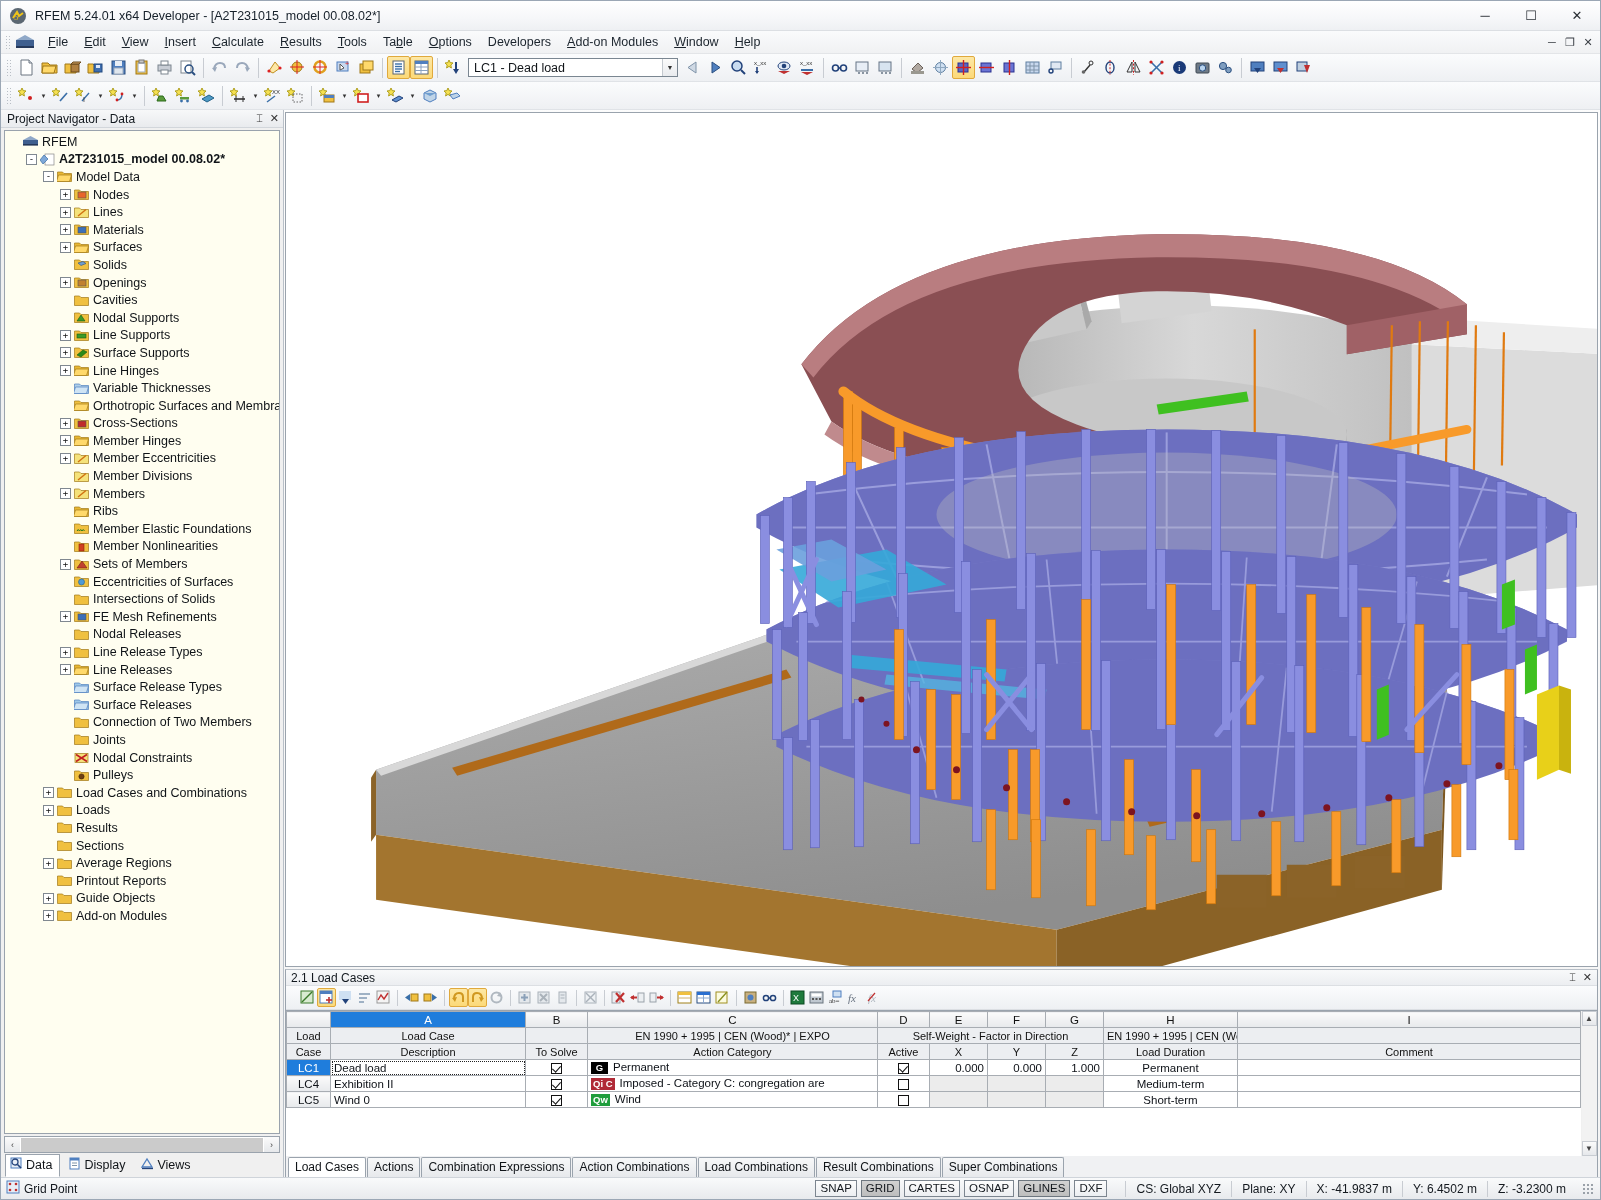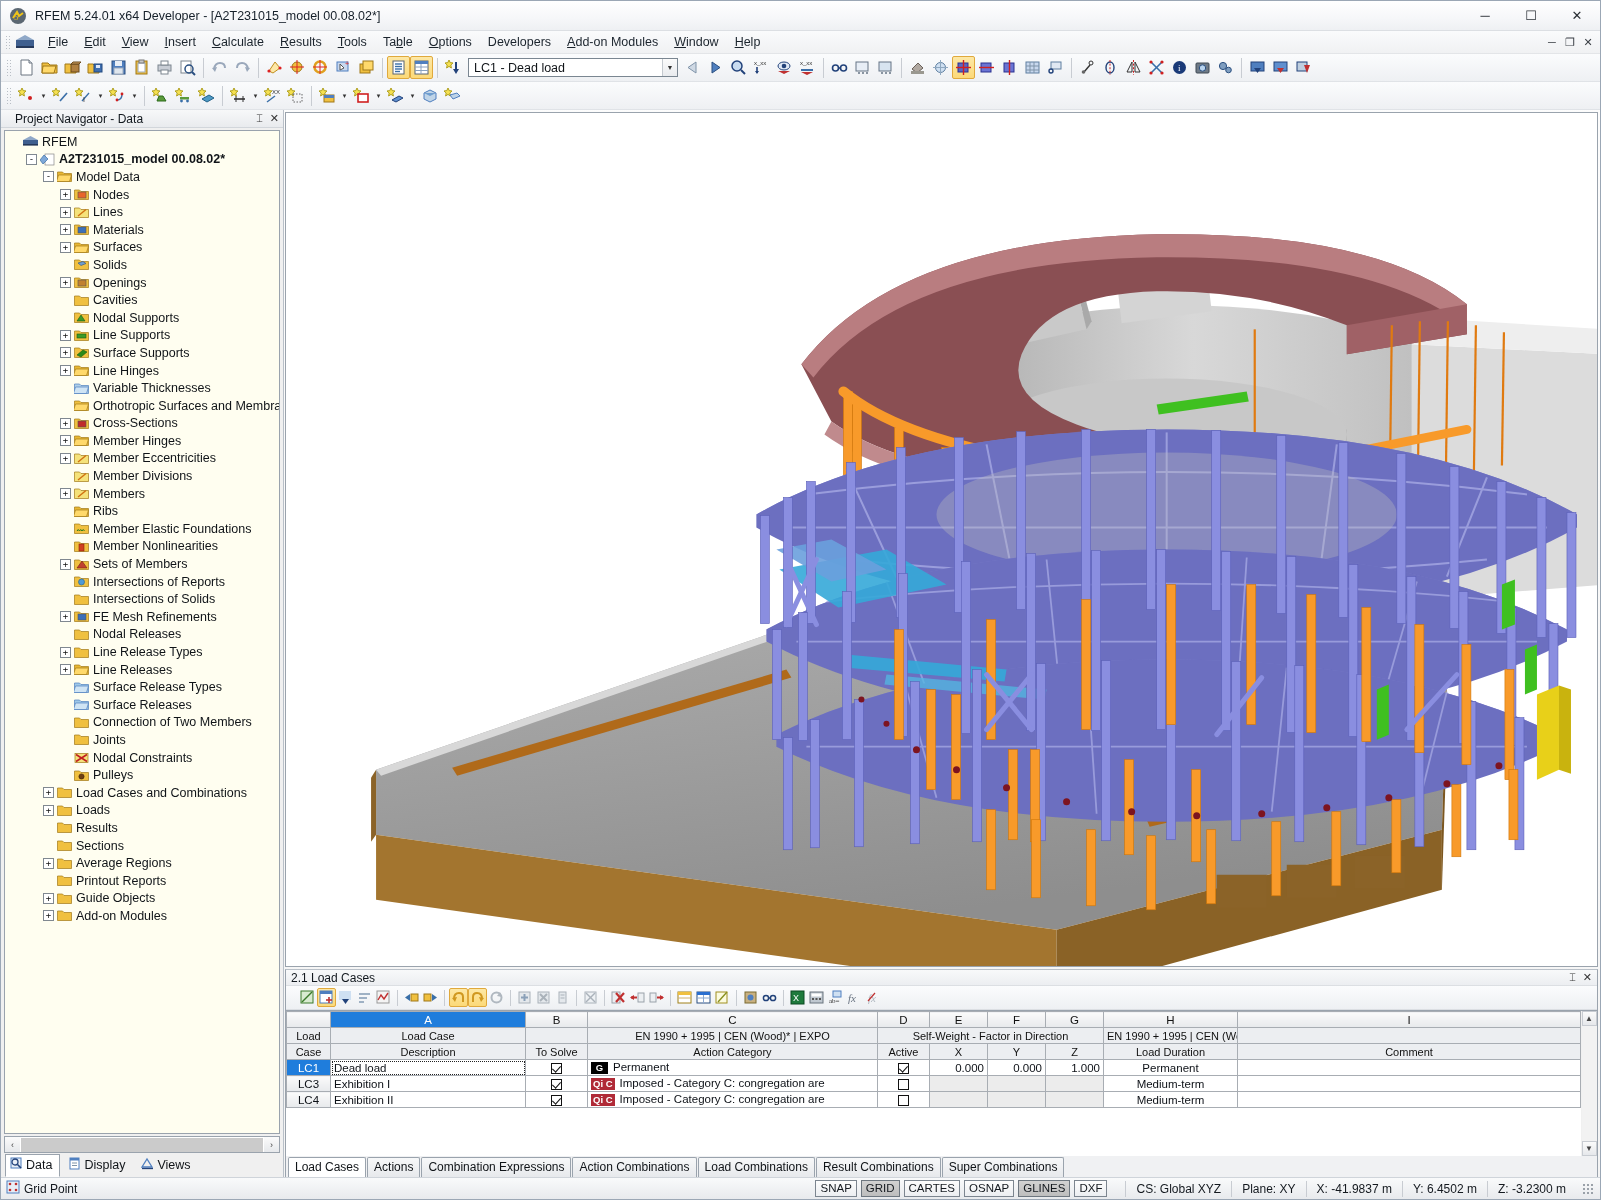--- a/index.html
+++ b/index.html
@@ -104,21 +104,21 @@
 
   
   .navigator {
     width: 283px; flex: 0 0 283px;
     display:flex; flex-direction:column;
     background:#f0f0f0;
     border-right:1px solid #b9c0c8;
   }
   .nav-head {
     height: 18px; display:flex; align-items:center;
-    padding: 0 4px 0 14px;
+    padding: 0 4px 0 6px;
     font-size: 12px; color:#12181e;
     background: linear-gradient(180deg,#f7f8f9,#e9ebee);
     border-bottom:1px solid #d2d6db;
   }
   .nav-head .icons { margin-left:auto; display:flex; gap:7px; color:#333; font-size:11px; }
   .nav-tree {
     flex:1 1 auto; overflow:hidden;
     background:#fffef0;
     border:1px solid #9aa3ad;
     margin:2px 3px 0 3px;
@@ -1036,21 +1036,21 @@
             <span class="tlabel">Sets of Members</span>
           </div>
           <div class="tnode" style="padding-left: 51px;">
             <span class="exp none"></span>
             <span class="ico">
               <svg width="15" height="13" viewBox="0 0 15 13">
                 <path d="M0.5 2h5l1.5 1.5h7.5v8h-14z" fill="#f0c040" stroke="#a07818" stroke-width=".7"></path>
                 <circle cx="7.5" cy="7" r="3" fill="#4f9ad8" stroke="#22628a" stroke-width=".6"></circle>
               </svg>
             </span>
-            <span class="tlabel">Intersections of Reports</span>
+            <span class="tlabel">Eccentricities of Surfaces</span>
           </div>
           <div class="tnode" style="padding-left: 51px;">
             <span class="exp none"></span>
             <span class="ico">
               <svg width="15" height="13" viewBox="0 0 15 13">
                 <path d="M0.5 2h5l1.5 1.5h7.5v8h-14z" fill="#f0c040" stroke="#a07818" stroke-width=".7"></path>
               </svg>
             </span>
             <span class="tlabel">Intersections of Solids</span>
           </div>
@@ -1790,41 +1790,41 @@
                     <td class="center"><span class="chk on"></span></td>
                     <td><span class="catbadge" style="background:#000000">G</span><span>Permanent</span></td>
                     <td class="center"><span class="chk on"></span></td>
                     <td class="numeric">0.000</td>
                     <td class="numeric">0.000</td>
                     <td class="numeric">1.000</td>
                     <td class="center">Permanent</td>
                     <td></td>
                   </tr>
                   <tr>
-                    <td class="rowhdr">LC3</td>
-                    <td class="">Exhibition I</td>
+                    <td class="rowhdr">LC4</td>
+                    <td class="">Exhibition II</td>
                     <td class="center"><span class="chk on"></span></td>
                     <td><span class="catbadge" style="background:#b02a37">Qi C</span><span>Imposed - Category C: congregation are</span></td>
                     <td class="center"><span class="chk"></span></td>
                     <td class="numeric greyed"></td>
                     <td class="numeric greyed"></td>
                     <td class="numeric greyed"></td>
                     <td class="center">Medium-term</td>
                     <td></td>
                   </tr>
                   <tr>
-                    <td class="rowhdr">LC4</td>
-                    <td class="">Exhibition II</td>
+                    <td class="rowhdr">LC5</td>
+                    <td class="">Wind 0</td>
                     <td class="center"><span class="chk on"></span></td>
-                    <td><span class="catbadge" style="background:#b02a37">Qi C</span><span>Imposed - Category C: congregation are</span></td>
+                    <td><span class="catbadge" style="background:#1f9d3c">Qw</span><span>Wind</span></td>
                     <td class="center"><span class="chk"></span></td>
                     <td class="numeric greyed"></td>
                     <td class="numeric greyed"></td>
                     <td class="numeric greyed"></td>
-                    <td class="center">Medium-term</td>
+                    <td class="center">Short-term</td>
                     <td></td>
                   </tr>
                 </tbody>
               </table>
           </div>
           <div class="vscroll">
             <div class="vs-arrow">▲</div>
             <div class="vs-track"></div>
             <div class="vs-arrow">▼</div>
           </div>

